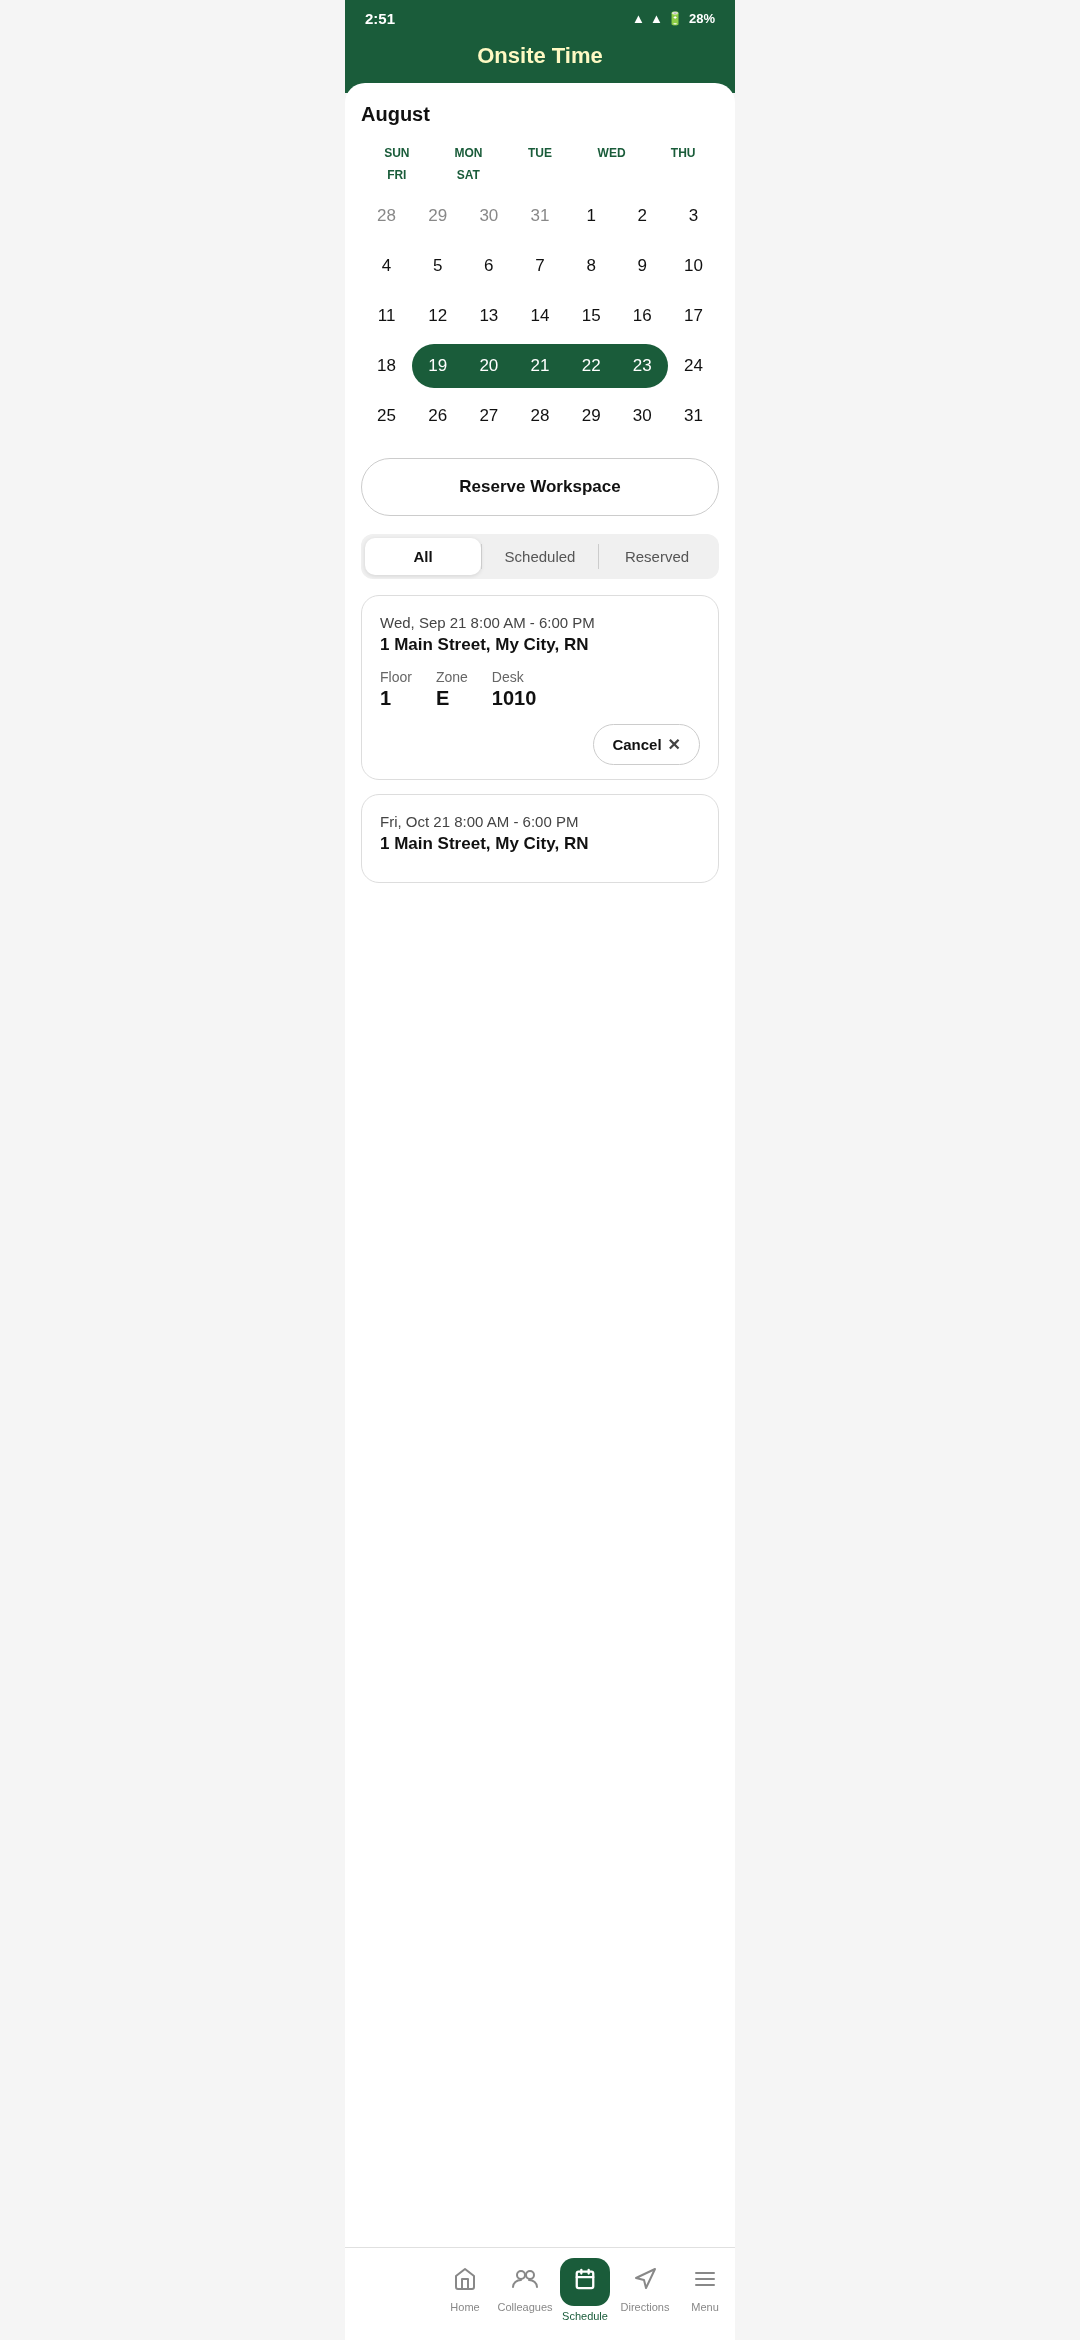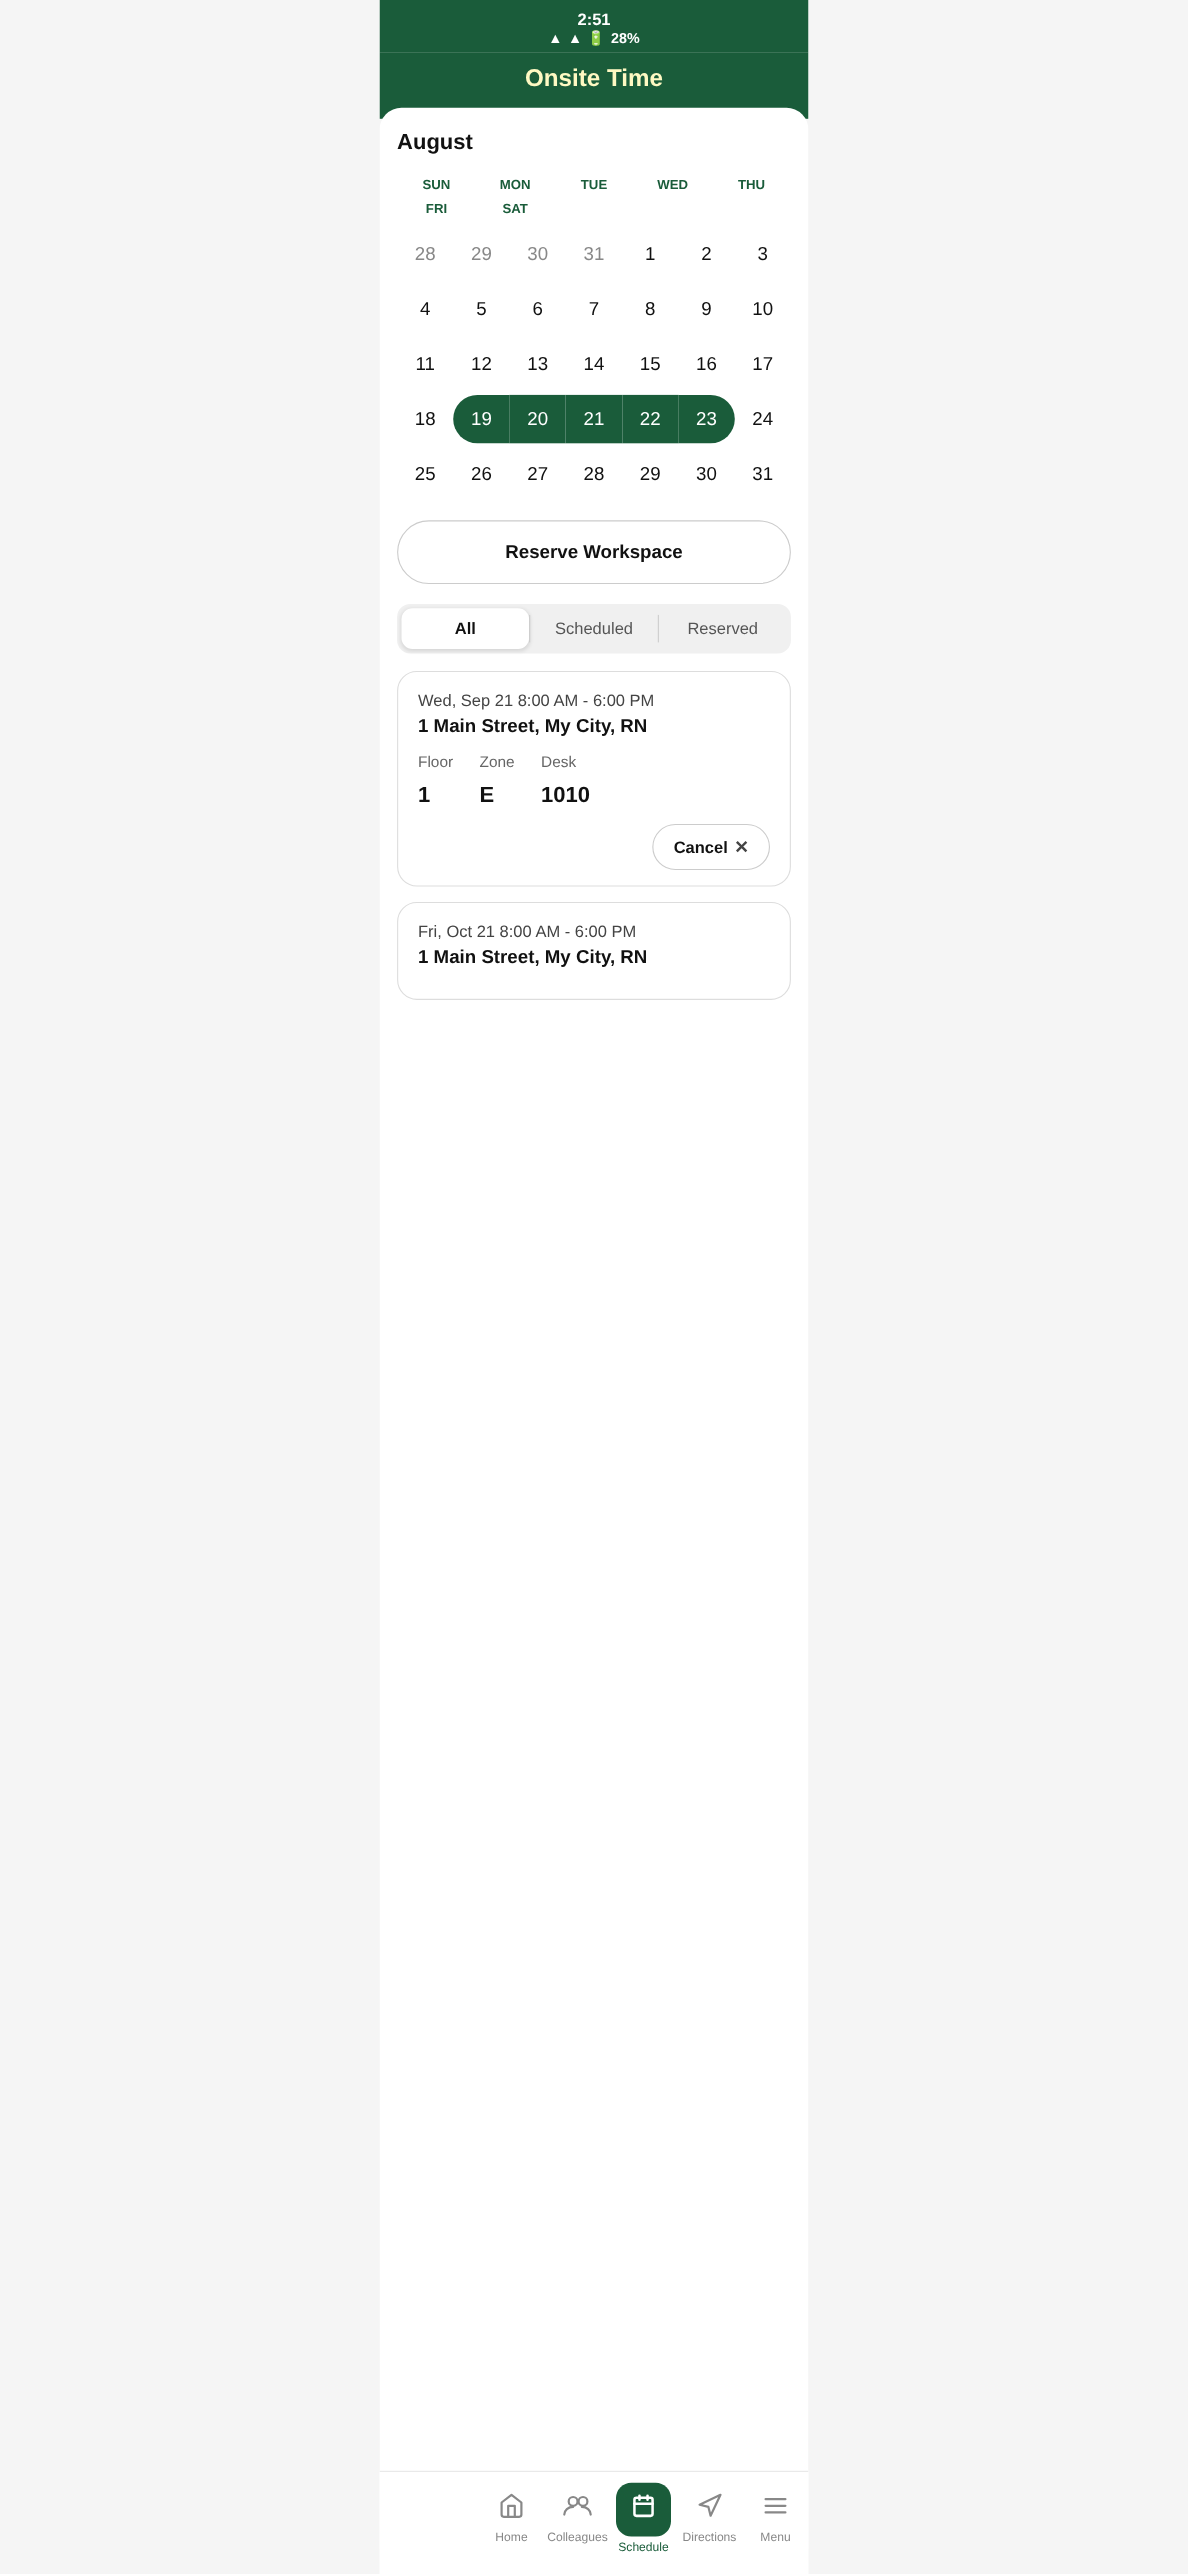--- a/index.html
+++ b/index.html
@@ -15,21 +15,20 @@
 
     .status-bar {
       background: #1a5c3a;
       color: white;
       display: flex;
       justify-content: space-between;
       align-items: center;
       padding: 10px 20px 6px;
       font-size: 15px;
       font-weight: 600;
-      flex-direction: column;
     }
     .status-icons {
       display: flex;
       align-items: center;
       gap: 5px;
       font-size: 13px;
     }
 
     .header {
       background: #1a5c3a;
@@ -172,21 +171,21 @@
       margin-bottom: 14px;
     }
     .res-details {
       display: flex;
       gap: 24px;
       margin-bottom: 14px;
     }
     .res-detail-item {
       display: flex;
       flex-direction: column;
-      gap: 12px;
+      gap: 2px;
     }
     .res-detail-label {
       font-size: 14px;
       color: #666;
     }
     .res-detail-value {
       font-size: 20px;
       font-weight: 700;
       color: #111;
     }

